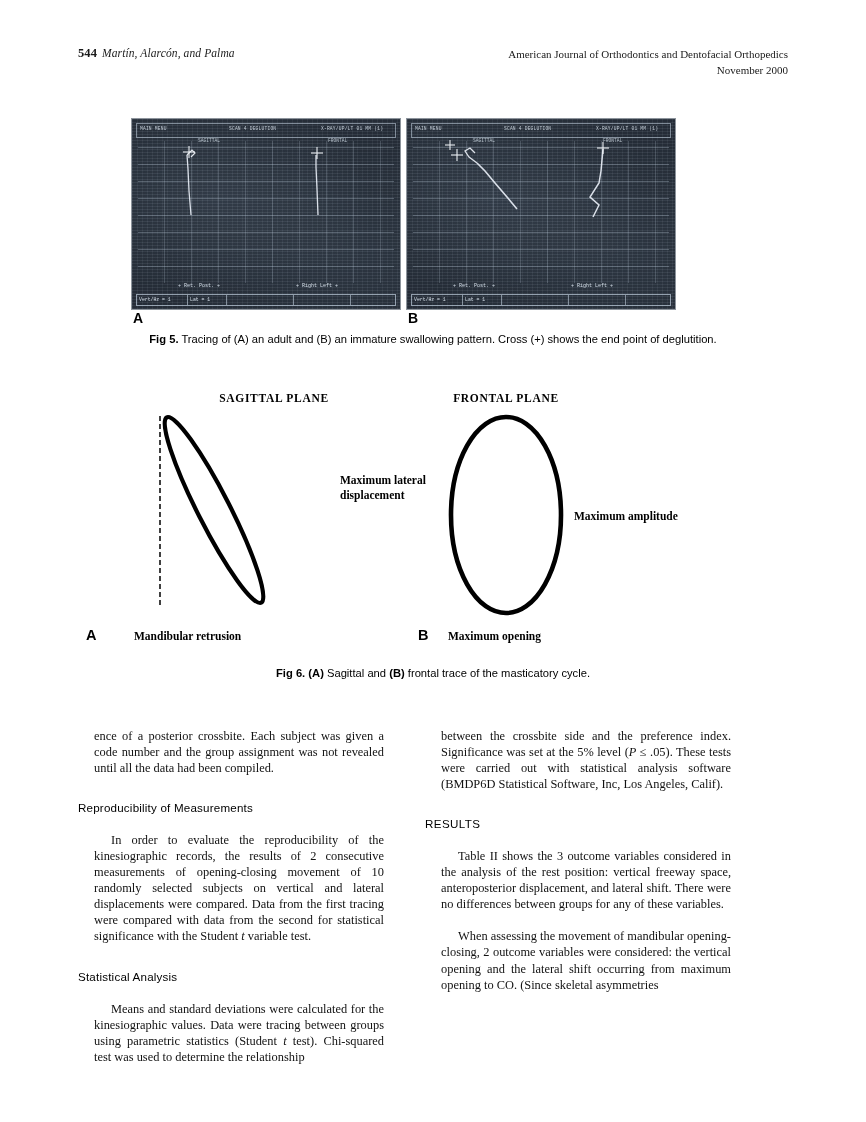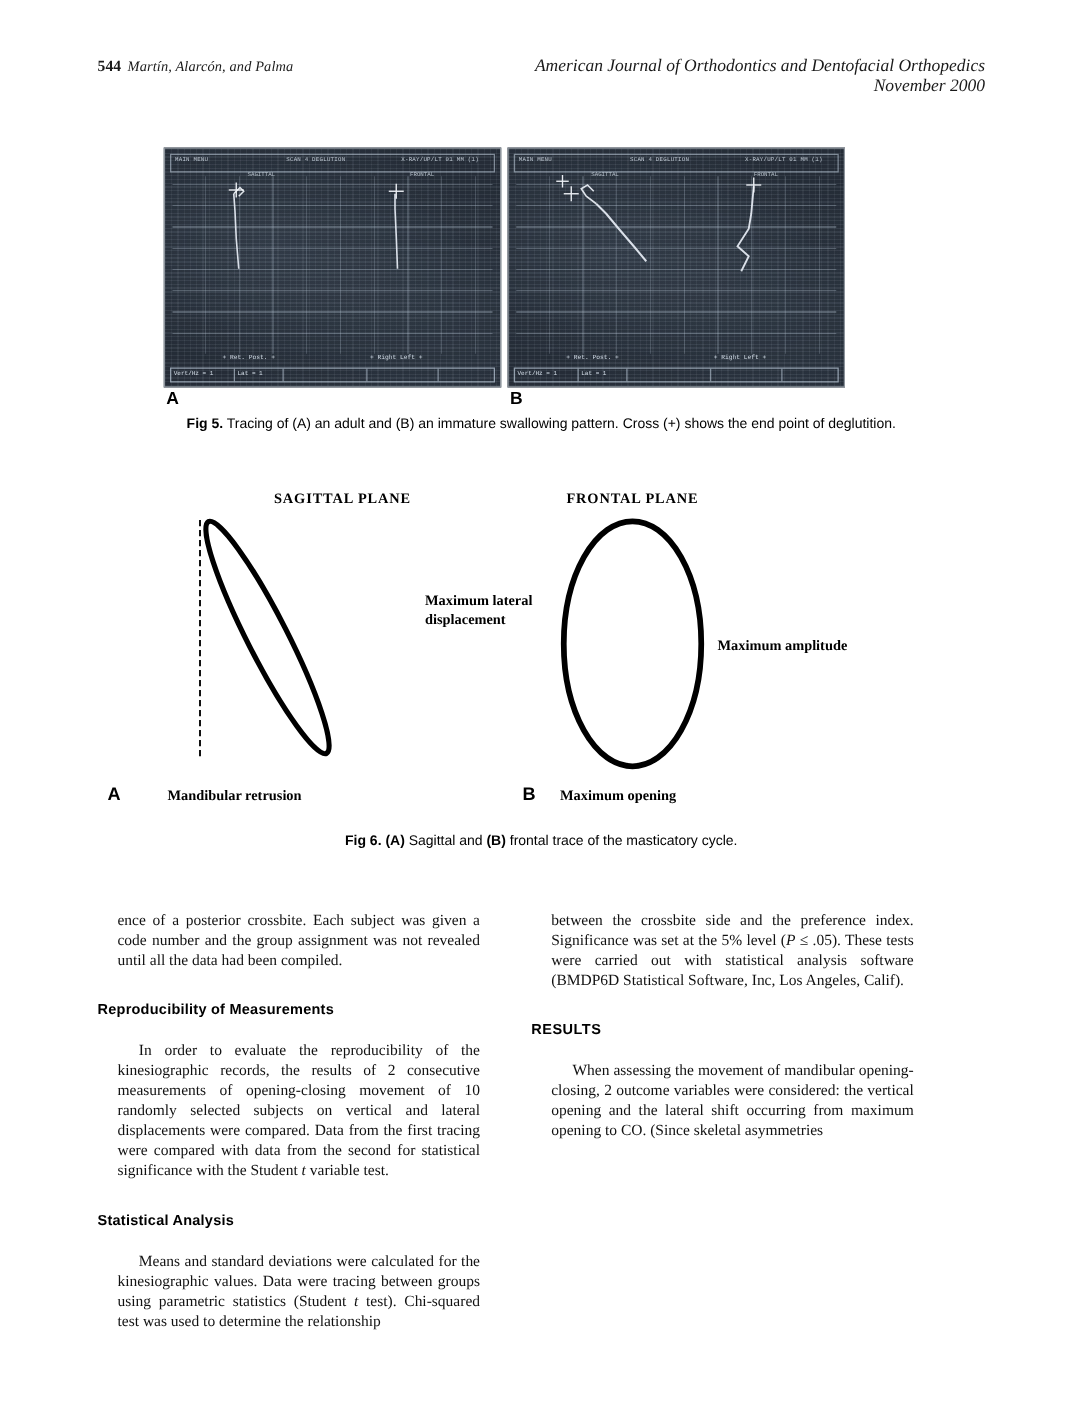--- a/index.html
+++ b/index.html
@@ -44,22 +44,21 @@
     font-weight: bold;
     font-style: normal;
     font-size: 12.5px;
     margin-right: 5px;
   }
   .rh-right {
     position: absolute;
     right: 0;
     top: 0;
     text-align: right;
-    font-size: 14px;
-    font-style: italic;
+    font-size: 11px;
     line-height: 16px;
     white-space: nowrap;
   }
 
   
   .fig5 {
     position: absolute;
     left: 131px;
     top: 118px;
     width: 550px;
@@ -247,21 +246,21 @@
   .col p {
     margin: 16px;
     text-align: justify;
     text-justify: inter-word;
   }
   .col p.indent { text-indent: 17px; }
   .col h3 {
     margin: 24px 0 3px 0;
     font-family: "Liberation Sans", sans-serif;
     font-size: 11.6px;
-    font-weight: bold;
+    font-weight: normal;
     letter-spacing: 0.2px;
     color: #000;
   }
   .col h3.caps { letter-spacing: 0.4px; }
   .col i { font-style: italic; }
 </style>
 </head>
 <body>
 
 <div class="page">
@@ -414,17 +413,18 @@
       <h3>Statistical Analysis</h3>
 
       <p class="indent"><span>Means and standard deviations were calculated for the kinesiographic values. Data were tracing between groups using parametric statistics (Student </span><i>t</i><span> test). Chi-squared test was used to determine the relationship</span></p>
     </div>
 
     <div class="col right">
       <p><span>between the crossbite side and the preference index. Significance was set at the 5% level (</span><i>P</i><span> ≤ .05). These tests were carried out with statistical analysis software (BMDP6D Statistical Software, Inc, Los Angeles, Calif).</span></p>
 
       <h3 class="caps">RESULTS</h3>
 
+      <p class="indent">Table II shows the 3 outcome variables considered in the analysis of the rest position: vertical freeway space, anteroposterior displacement, and lateral shift. There were no differences between groups for any of these variables.</p>
       <p class="indent">When assessing the movement of mandibular opening-closing, 2 outcome variables were considered: the vertical opening and the lateral shift occurring from maximum opening to CO. (Since skeletal asymmetries</p>
     </div>
   </div>
 
 </div>
 
 </body></html>

